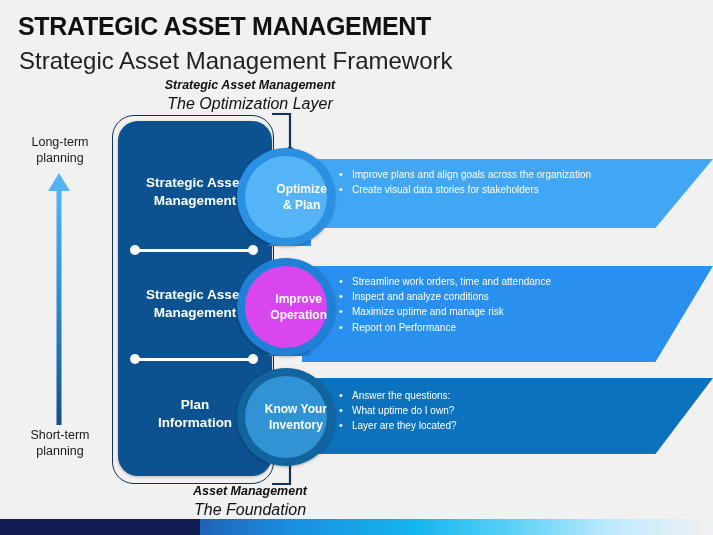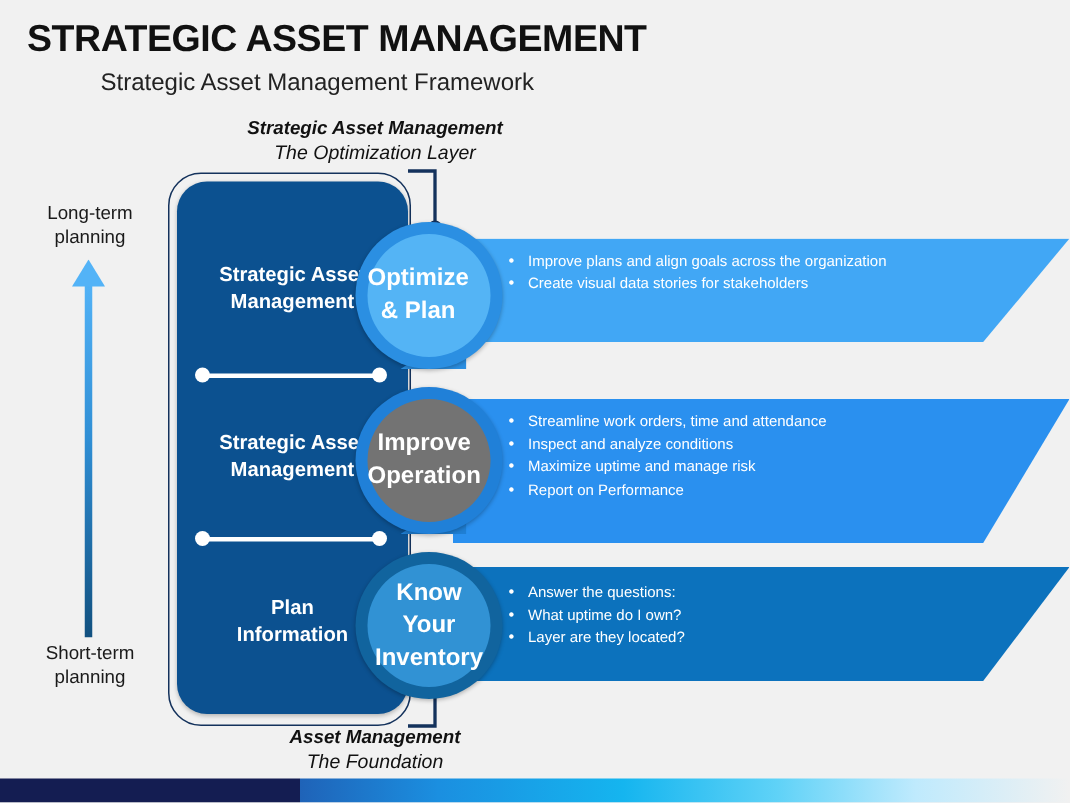--- a/index.html
+++ b/index.html
@@ -23,45 +23,44 @@
     font-size: 25px;
     font-weight: bold;
     letter-spacing: -0.3px;
     color: #111111;
     white-space: nowrap;
   }
   #subtitle {
     position: absolute;
     left: 19px;
     top: 47px;
-    font-size: 16px;
+    font-size: 24px;
     font-weight: normal;
     color: #222222;
     white-space: nowrap;
-    margin-left: 48px;
   }
 
   
   .caption {
     position: absolute;
     text-align: center;
     font-style: italic;
     color: #111111;
     line-height: 1.25;
     white-space: nowrap;
   }
   .caption .cap-strong {
     display: block;
     font-weight: bold;
     font-size: 12.5px;
   }
   .caption .cap-sub {
     display: block;
     font-weight: normal;
-    font-size: 13px;
+    font-size: 16px;
   }
   #caption-top {
     left: 110px;
     top: 78px;
     width: 280px;
   }
   #caption-bottom {
     left: 110px;
     top: 484px;
     width: 280px;
@@ -256,24 +255,24 @@
   }
   .circle-inner {
     position: absolute;
     left: 9px;
     top: 8px;
     width: 82px;
     height: 82px;
     border-radius: 50%;
     display: flex;
     align-items: center;
-    justify-content: flex-start;
+    justify-content: flex-end;
     text-align: center;
     color: #ffffff;
-    font-size: 16px;
+    font-size: 12px;
     font-weight: bold;
     line-height: 1.35;
   }
 
   
   #footer-bar {
     position: absolute;
     left: 0;
     bottom: 0;
     width: 713px;
@@ -407,21 +406,21 @@
     <ul class="bullets">
       <li>Streamline work orders, time and attendance</li>
       <li>Inspect and analyze conditions</li>
       <li>Maximize uptime and manage risk</li>
       <li>Report on Performance</li>
     </ul>
   </div>
   <div class="fold" style="background:#1f7fd4"></div>
   <div class="circle-wrap">
     <div class="circle-outer" style="background:#2080d8"></div>
-    <div class="circle-inner" style="background:#737373">
+    <div class="circle-inner" style="background:#d946ef">
       <div>
         <div>Improve</div>
         <div>Operation</div>
       </div>
     </div>
   </div>
 </div>
 
 <div class="row" id="row-2">
   <div class="banner" style="background:#0c72bd">

